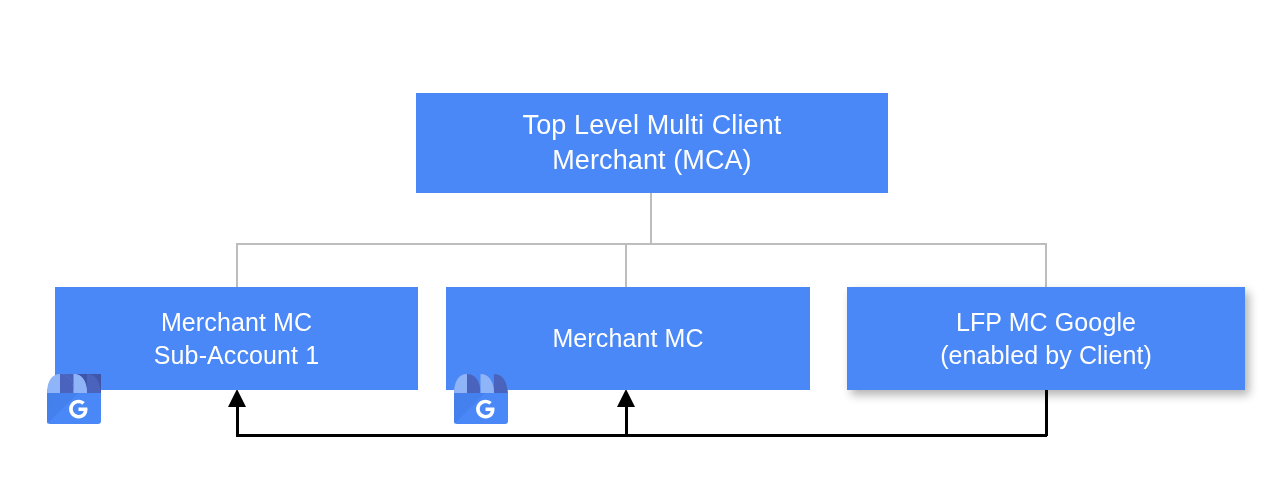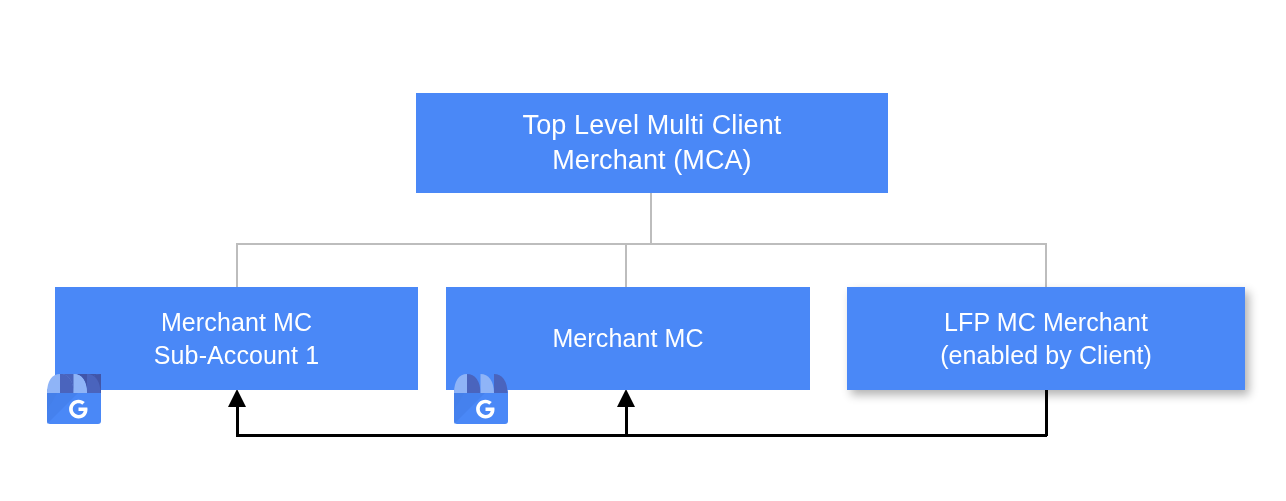--- a/index.html
+++ b/index.html
@@ -151,21 +151,21 @@
   </div>
 
   <div class="node" id="node-sub2">
     <span class="lines">
       <span class="ln">Merchant MC</span>
     </span>
   </div>
 
   <div class="node" id="node-lfp">
     <span class="lines">
-      <span class="ln">LFP MC Merchant</span>
+      <span class="ln">LFP MC Google</span>
       <span class="ln">(enabled by Client)</span>
     </span>
   </div>
 
   <svg class="gmb-icon" id="gmb-icon-1" viewBox="0 0 68 68">
     <defs>
       <linearGradient id="shade1" x1="0" y1="0" x2="1" y2="1">
         <stop offset="0%" stop-color="#3b6fd4"></stop>
         <stop offset="55%" stop-color="#4a88f7"></stop>
         <stop offset="100%" stop-color="#4a88f7"></stop>

